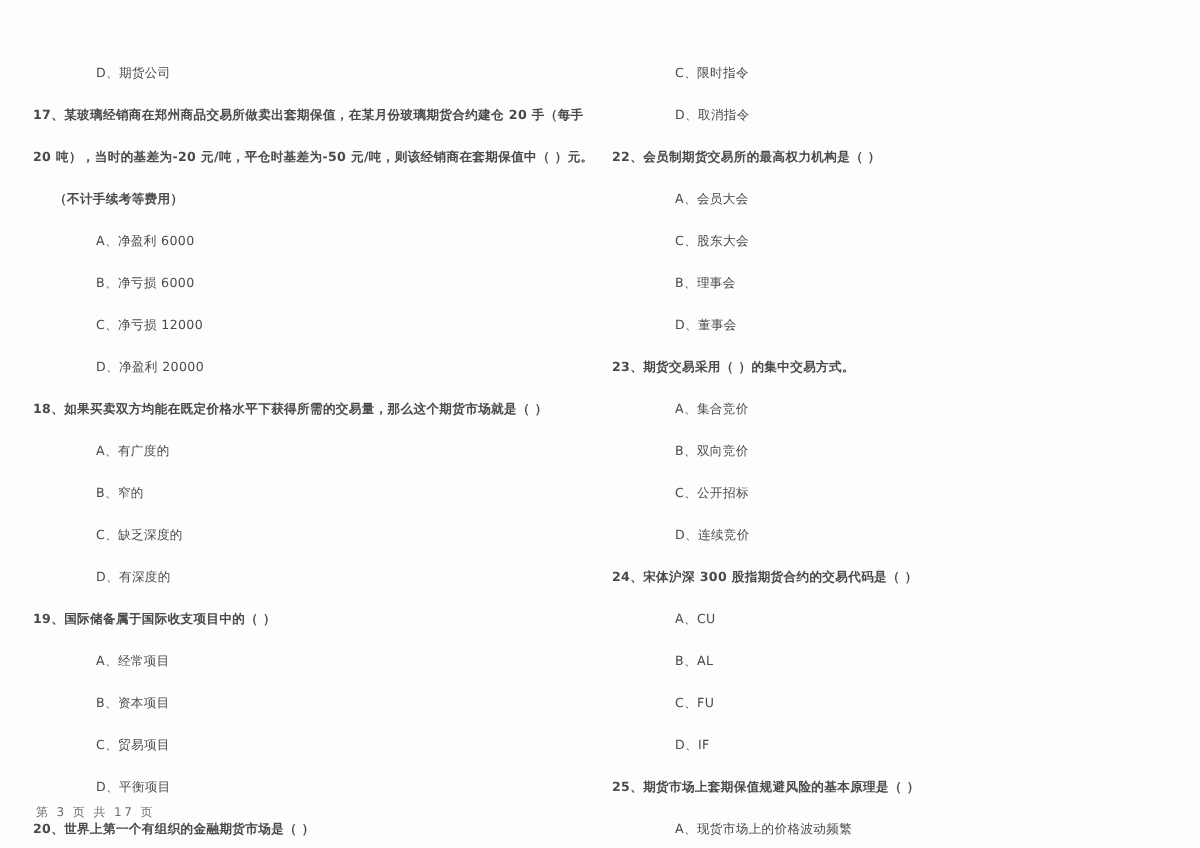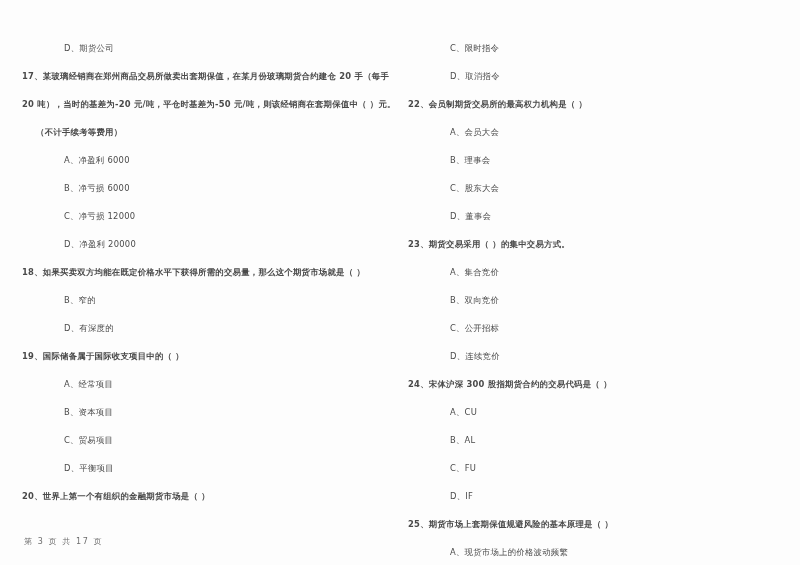--- a/index.html
+++ b/index.html
@@ -90,37 +90,39 @@
     <div class="col col-left" id="left-col">
         <div class="opt">D、期货公司</div>
         <div class="q-text">17、某玻璃经销商在郑州商品交易所做卖出套期保值，在某月份玻璃期货合约建仓 20 手（每手</div>
         <div class="q-text">20 吨），当时的基差为-20 元/吨，平仓时基差为-50 元/吨，则该经销商在套期保值中（      ）元。</div>
         <div class="q-text indent">（不计手续考等费用）</div>
         <div class="opt">A、净盈利 6000</div>
         <div class="opt">B、净亏损 6000</div>
         <div class="opt">C、净亏损 12000</div>
         <div class="opt">D、净盈利 20000</div>
         <div class="q-text">18、如果买卖双方均能在既定价格水平下获得所需的交易量，那么这个期货市场就是（      ）</div>
+        <div class="opt">A、有广度的</div>
         <div class="opt">B、窄的</div>
+        <div class="opt">C、缺乏深度的</div>
         <div class="opt">D、有深度的</div>
         <div class="q-text">19、国际储备属于国际收支项目中的（      ）</div>
         <div class="opt">A、经常项目</div>
         <div class="opt">B、资本项目</div>
         <div class="opt">C、贸易项目</div>
         <div class="opt">D、平衡项目</div>
         <div class="q-text">20、世界上第一个有组织的金融期货市场是（      ）</div>
       </div>
 
     <div class="col col-right" id="right-col">
         <div class="opt">C、限时指令</div>
         <div class="opt">D、取消指令</div>
         <div class="q-text">22、会员制期货交易所的最高权力机构是（      ）</div>
         <div class="opt">A、会员大会</div>
+        <div class="opt">C、股东大会</div>
         <div class="opt">B、理事会</div>
-        <div class="opt">C、股东大会</div>
         <div class="opt">D、董事会</div>
         <div class="q-text">23、期货交易采用（      ）的集中交易方式。</div>
         <div class="opt">A、集合竞价</div>
         <div class="opt">B、双向竞价</div>
         <div class="opt">C、公开招标</div>
         <div class="opt">D、连续竞价</div>
         <div class="q-text">24、宋体沪深 300 股指期货合约的交易代码是（      ）</div>
         <div class="opt">A、CU</div>
         <div class="opt">B、AL</div>
         <div class="opt">C、FU</div>

